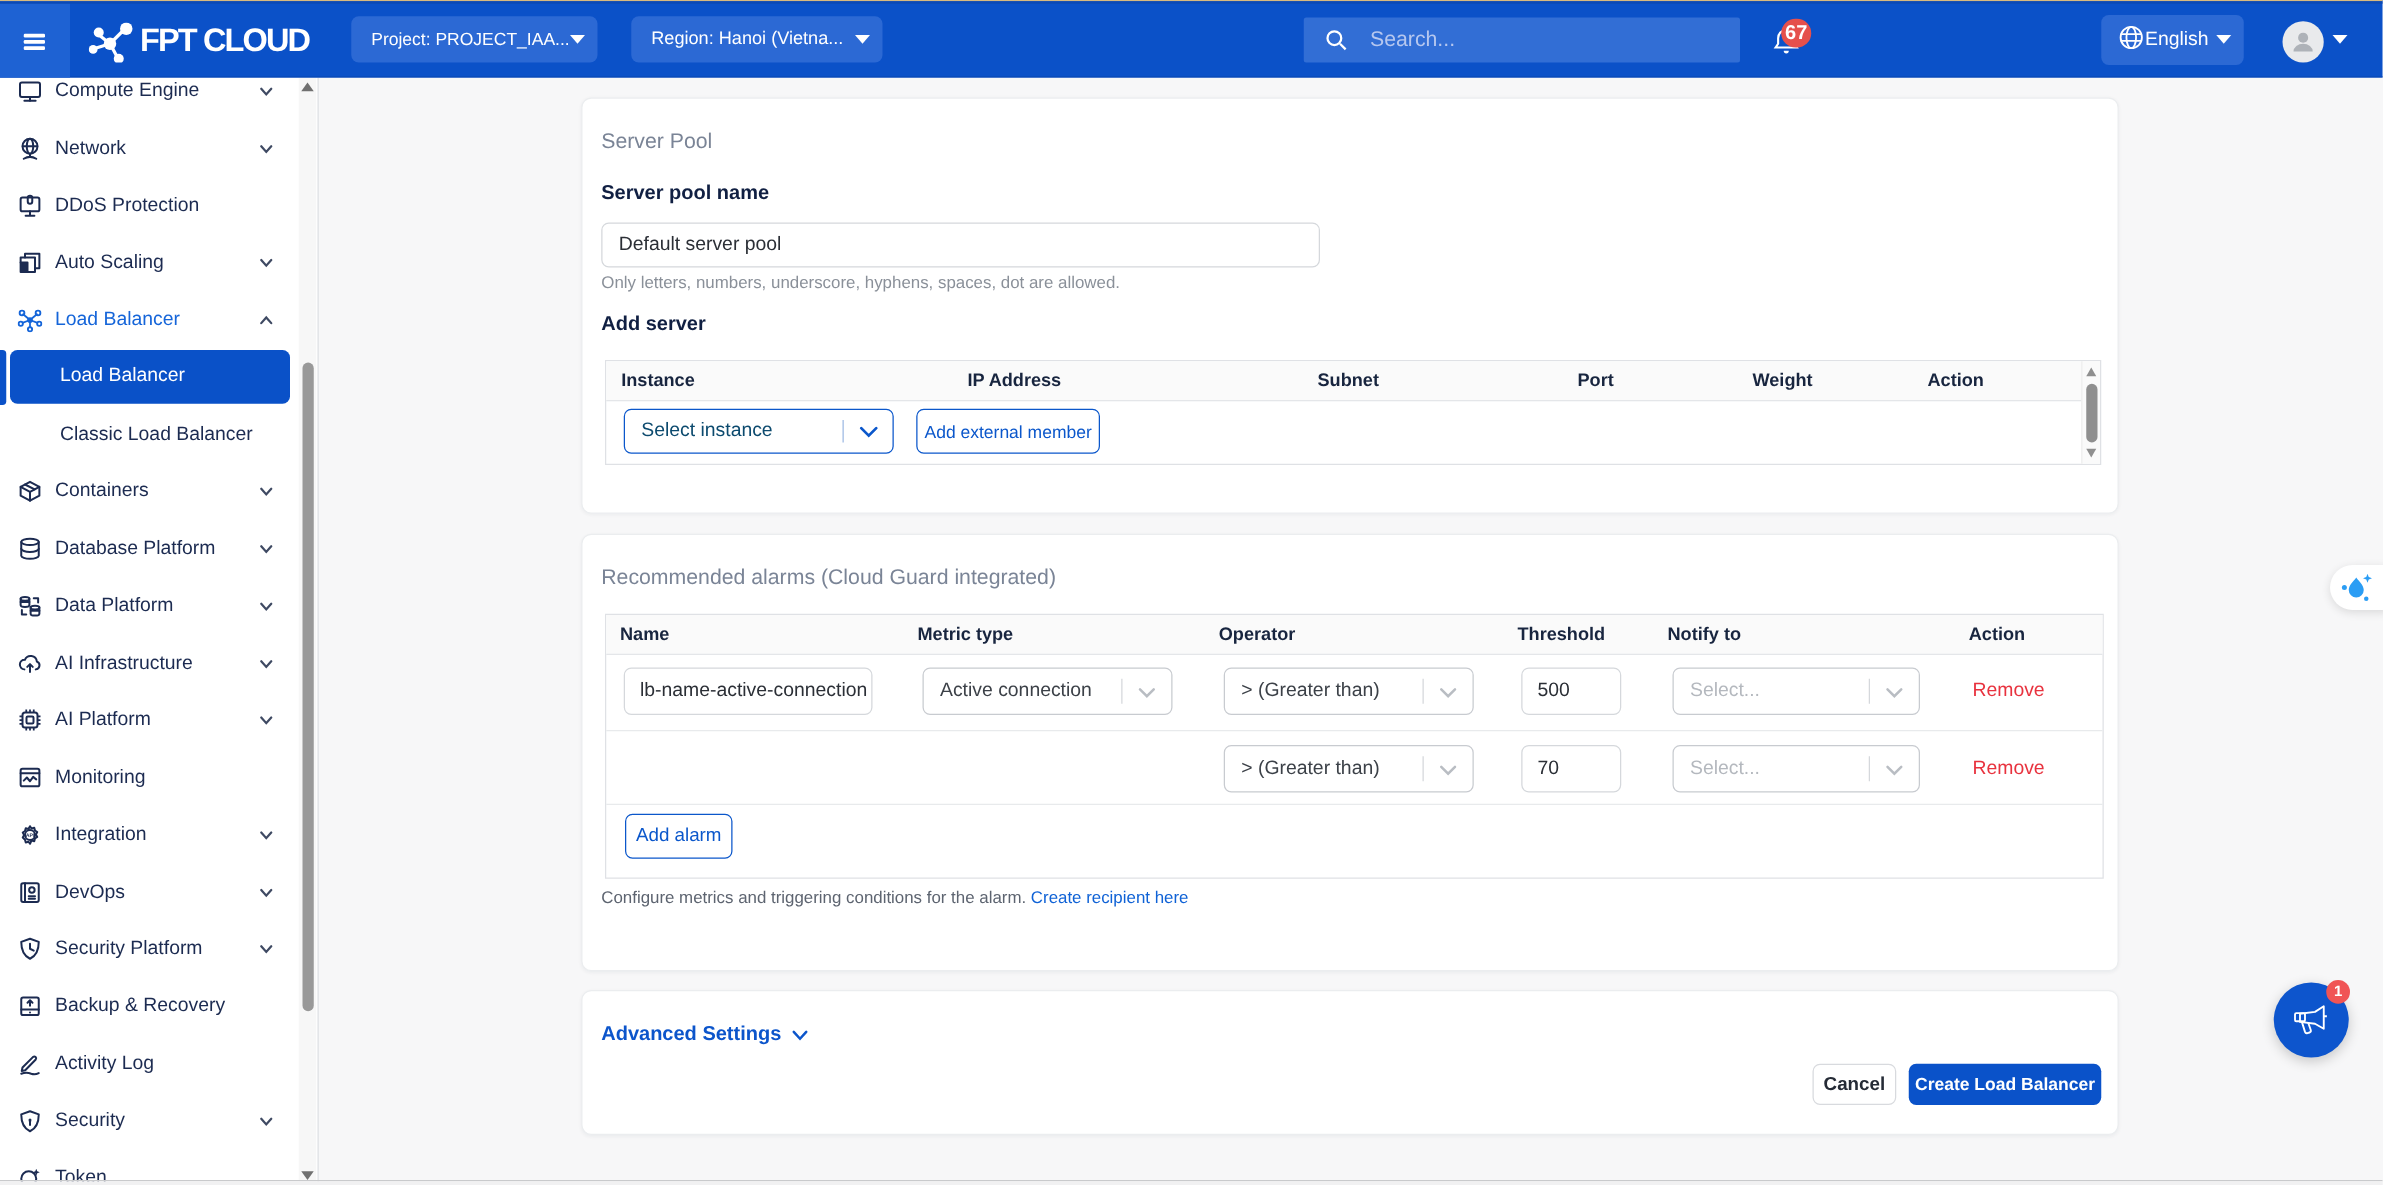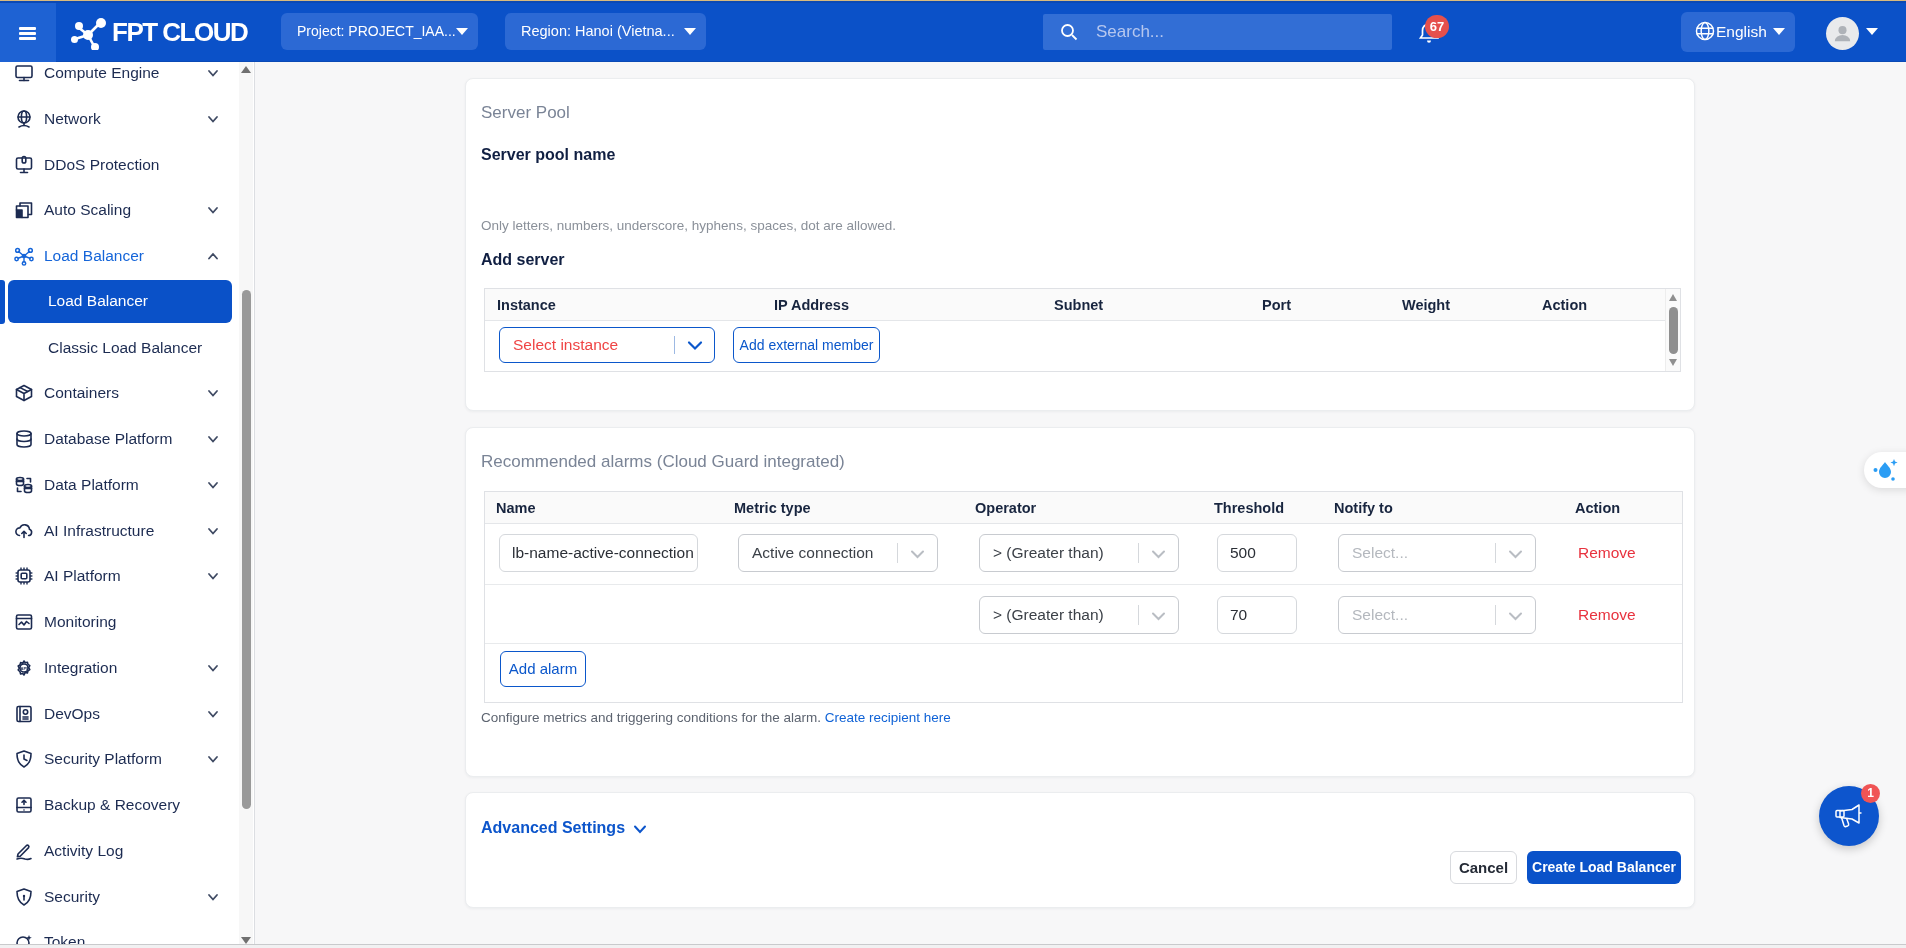--- a/index.html
+++ b/index.html
@@ -78,21 +78,21 @@
         <circle cx="7.5" cy="7.5" r="5.5"></circle>
         <line x1="12" y1="12" x2="16.5" y2="16.5"></line>
       </svg>
     <span style="padding-left:53px">Search...</span>
   </div>
 
   <svg style="position:absolute;left:1417px;top:21px" width="24" height="24" viewBox="0 0 24 24" fill="none" stroke="#fff" stroke-width="1.7">
     <path d="M12 3 C8 3 5.5 6 5.5 9.5 L5.5 14 L3.5 17 L20.5 17 L18.5 14 L18.5 9.5 C18.5 6 16 3 12 3 Z"></path>
     <path d="M10 19.5 a2 2.2 0 0 0 4 0" fill="#fff" stroke="none"></path>
   </svg>
-  <div style="position:absolute;left:1425px;top:15px;width:24px;height:23px;border-radius:12px;background:#e5504c;color:#fff;font-size:13px;font-weight:700;text-align:center;line-height:23px;">67</div>
+  <div style="position:absolute;left:1425px;top:15px;width:24px;height:23px;border-radius:12px;background:#e5504c;color:#fff;font-size:16px;font-weight:700;text-align:center;line-height:23px;">67</div>
   <div class="hbtn" style="left:1681px; top:12px; height:40px; line-height:40px; width:114px; padding-left:13px; font-size:15.5px;">
     <svg style="vertical-align:-5px" width="22" height="22" viewBox="0 0 24 24" fill="none" stroke="#fff" stroke-width="1.6">
         <circle cx="12" cy="12" r="9.3"></circle>
         <ellipse cx="12" cy="12" rx="4.2" ry="9.3"></ellipse>
         <line x1="2.7" y1="9" x2="21.3" y2="9"></line>
         <line x1="2.7" y1="15" x2="21.3" y2="15"></line>
       </svg>English
   </div>
   <div class="caret" style="position:absolute;left:1773px;top:28px;"></div>
   <div id="avatar">
@@ -335,32 +335,33 @@
     <div id="sthumb"></div>
     <div style="position:absolute;left:2px;bottom:4px;width:0;height:0;border-left:5px solid transparent;border-right:5px solid transparent;border-top:7px solid #707070;"></div>
   </div>
 </div>
 
 <div id="content">
 
   <div class="card" style="top:16px; height:333px;">
     <div class="ctitle" style="top:24px">Server Pool</div>
     <div class="slabel" style="top:67px">Server pool name</div>
+    <div class="inpt" style="left:15px; top:99px; width:575px; height:36px; line-height:34px; padding-left:13px;">Default server pool</div>
     <div style="position:absolute; left:15px; top:139px; font-size:13.5px; color:#8a9099;">Only letters, numbers, underscore, hyphens, spaces, dot are allowed.</div>
     <div class="slabel" style="top:172px">Add server</div>
     <div class="tbl" style="left:18px; top:209px; width:1197px; height:84px;">
       <div class="thead" style="height:32px;">
         <div class="th" style="left:12px; top:8px;text-align:center;">Instance</div>
         <div class="th" style="left:289px; top:8px;">IP Address</div>
         <div class="th" style="left:569px; top:8px;">Subnet</div>
         <div class="th" style="left:777px; top:8px;">Port</div>
         <div class="th" style="left:917px; top:8px;">Weight</div>
         <div class="th" style="left:1057px; top:8px;">Action</div>
       </div>
-      <div class="sel" style="left:14px; top:38px; width:216px; height:36px; border:1.5px solid #0b57cb; color:#ef4444; line-height:33px; padding-left:13px;">Select instance
+      <div class="sel" style="left:14px; top:38px; width:216px; height:36px; border:1.5px solid #0b57cb; color:#0c4a6e; line-height:33px; padding-left:13px;">Select instance
         <div class="dv" style="background:#9db9e3;"></div>
         <svg style="position:absolute;right:11px;top:11px" width="16" height="13" viewBox="0 0 16 13" fill="none" stroke="#0b57cb" stroke-width="2.2" stroke-linecap="round">
             <path d="M2 3.5 L8 9.5 L14 3.5"></path>
           </svg>
       </div>
       <div class="bluebtn" style="left:248px; top:38px; width:147px; height:36px; line-height:34px; font-size:14px;">Add external member</div>
 
       <div style="position:absolute; right:0; top:0; width:15px; height:82px; background:#fafafa; border-left:1px solid #ededed;">
         <div style="position:absolute;left:3px;top:5px;width:0;height:0;border-left:4.5px solid transparent;border-right:4.5px solid transparent;border-bottom:7px solid #8f8f8f;"></div>
         <div style="position:absolute;left:3px;top:18px;width:9px;height:47px;background:#8f8f8f;border-radius:4.5px;"></div>

